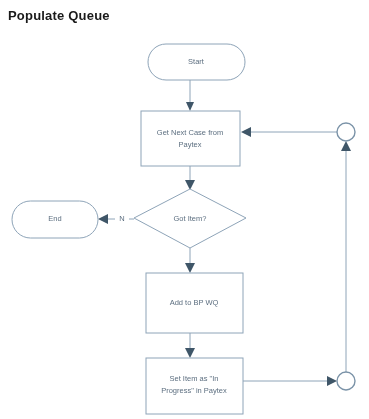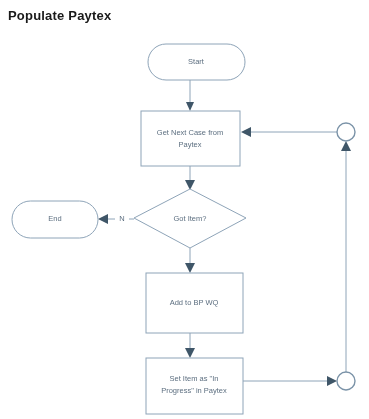--- a/index.html
+++ b/index.html
@@ -69,21 +69,21 @@
   }
   .arrow-head {
     fill: #3f5668;
   }
 </style>
 </head>
 <body>
 
 <div id="diagram-root">
 
-  <div id="page-title">Populate Paytex</div>
+  <div id="page-title">Populate Queue</div>
 
   <svg id="flow-svg" viewBox="0 0 369 419" xmlns="http://www.w3.org/2000/svg">
 
     <g>
       <line class="flow-line" x1="190" y1="80" x2="190" y2="104"></line>
       <polygon class="arrow-head" points="190,111 186,102 194,102"></polygon>
     </g>
 
     <g>
       <line class="flow-line" x1="190" y1="166" x2="190" y2="182"></line>

